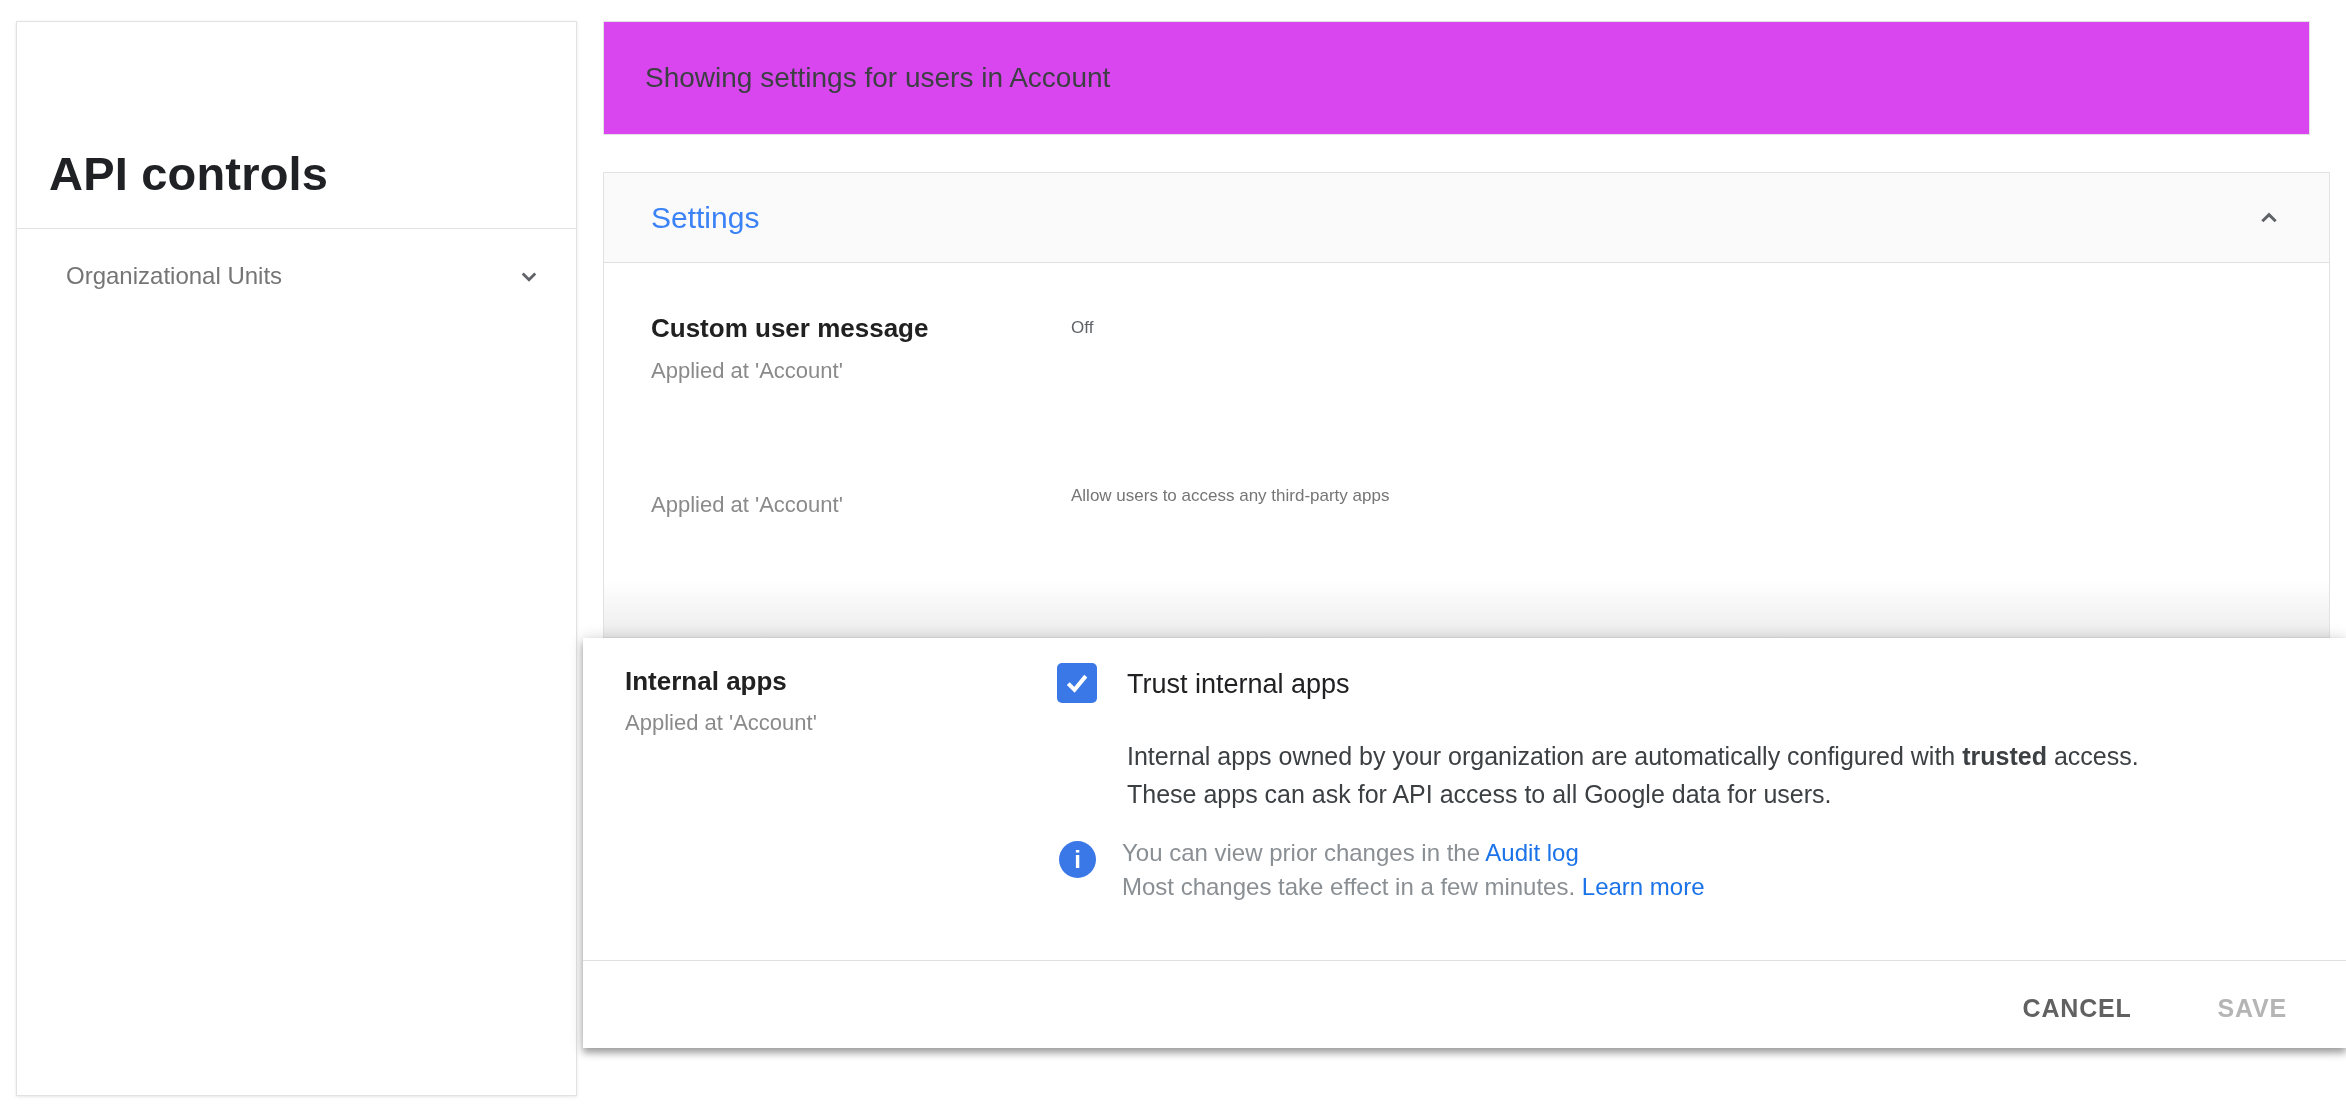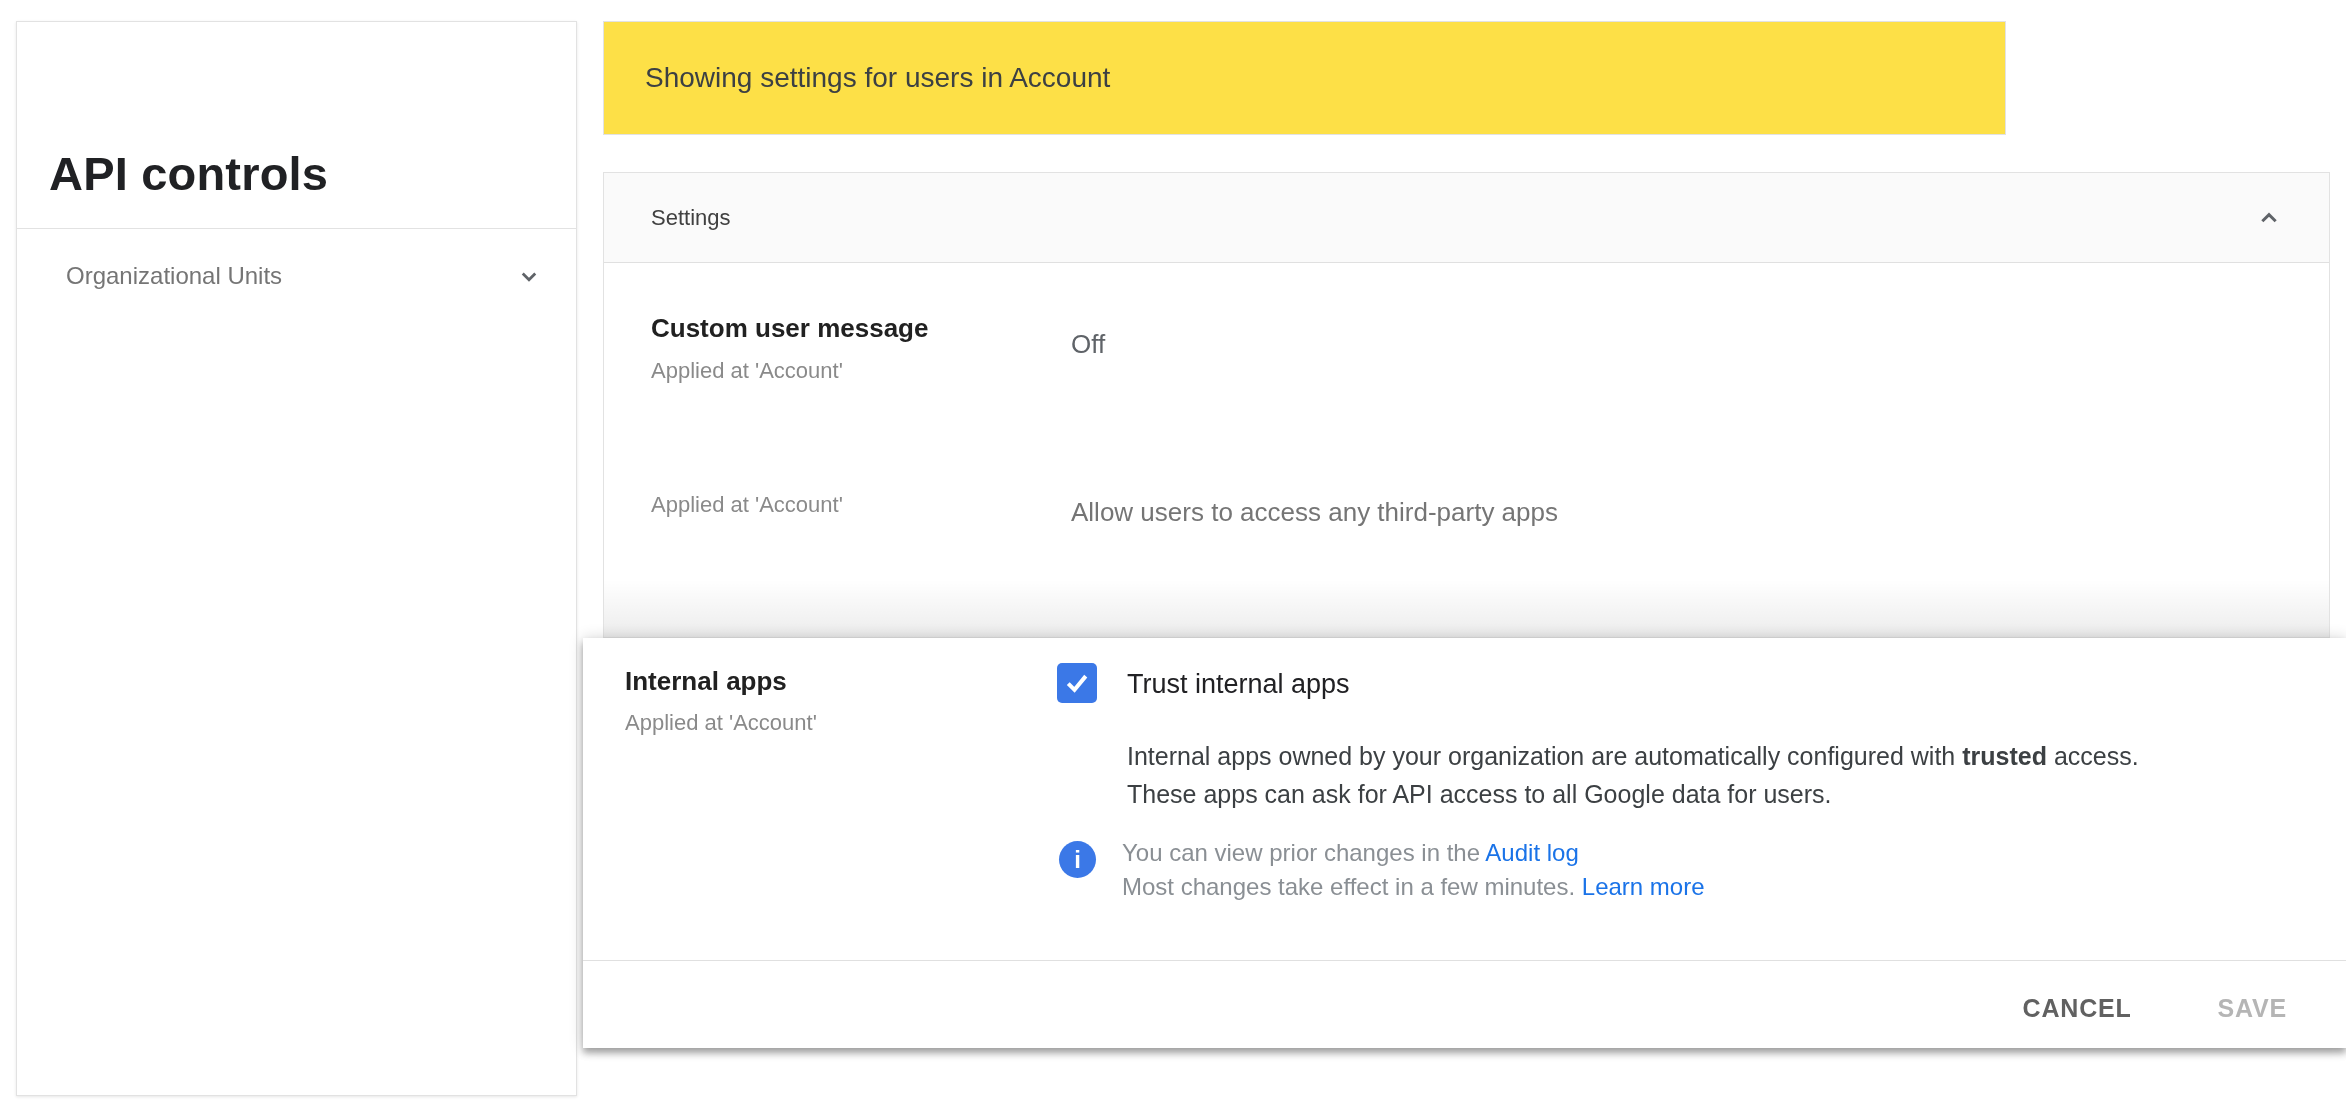--- a/index.html
+++ b/index.html
@@ -23,44 +23,44 @@
     position:absolute; left:0; right:0; top:206px; height:1px; background:#e2e2e2;
   }
   .ou-row {
     position:absolute; left:0; right:0; top:207px; height:94px;
     display:flex; align-items:center; justify-content:space-between;
     padding:0 32px 0 49px; cursor:pointer;
   }
   .ou-label { font-size:24px; color:#757575; }
   
   .topbar {
-    position:absolute; left:603px; top:21px; width:1403px; height:114px;
-    background:#fde047; border:1px solid #e2e2e2;
+    position:absolute; left:603px; top:21px; width:1707px; height:114px;
+    background:#d946ef; border:1px solid #e2e2e2;
     display:flex; align-items:center; padding-left:41px;
   }
   .topbar-text { font-size:28px; color:#3c4043; }
   
   .settings-card {
     position:absolute; left:603px; top:172px; width:1727px; height:466px;
     background:#fff; border:1px solid #e2e2e2;
   }
   .settings-header {
     position:absolute; left:0; right:0; top:0; height:90px;
     background:#fafafa; border-bottom:1px solid #e0e0e0;
     display:flex; align-items:center; justify-content:space-between;
     padding:0 44px 0 47px; cursor:pointer;
   }
-  .settings-header-label { font-size:22px; color:#404040;text-align:right; }
+  .settings-header-label { font-size:30px; color:#3b82f6;text-align:right; }
   .setting-row { position:absolute; left:47px; right:20px; cursor:pointer; }
   .row-1 { top:138px; }
   .row-2 { top:306px; }
   .row-name { font-size:26px; font-weight:bold; color:#212121; line-height:34px; }
   .row-applied { font-size:22px; color:#8a8a8a; line-height:30px; margin-top:11px; }
   .row-value {
-    position:absolute; left:420px; top:16px; font-size:26px; line-height:34px; color:#5f6368;
+    position:absolute; left:420px; top:0; font-size:17px; line-height:34px; color:#5f6368;
   }
   .row-value.lighter { color:#757575; }
   .card-fade {
     position:absolute; left:0; right:0; bottom:0; height:58px;
     background:linear-gradient(to bottom, rgba(0,0,0,0), rgba(0,0,0,0.075));
     pointer-events:none;
   }
   
   .edit-panel {
     position:absolute; left:583px; top:638px; right:0; height:410px;

